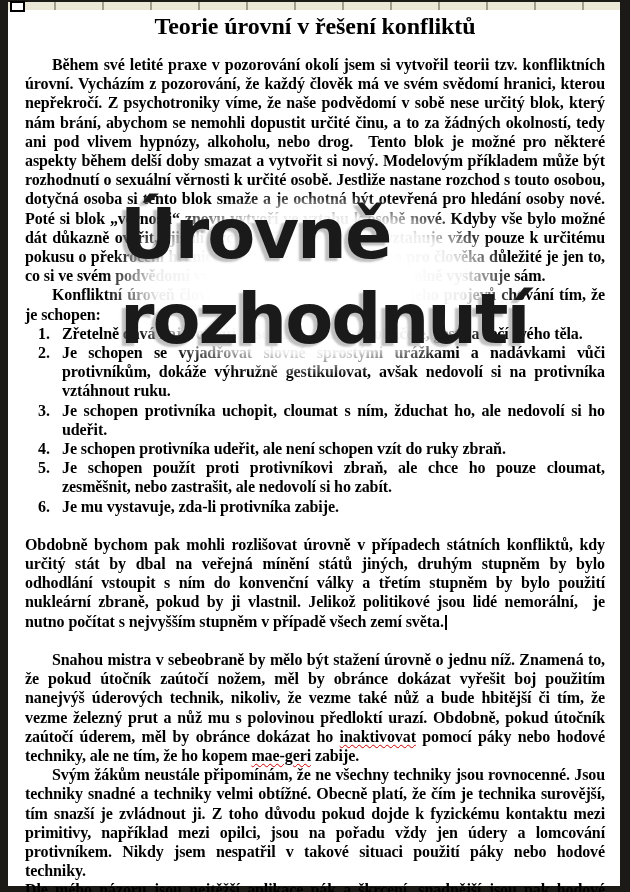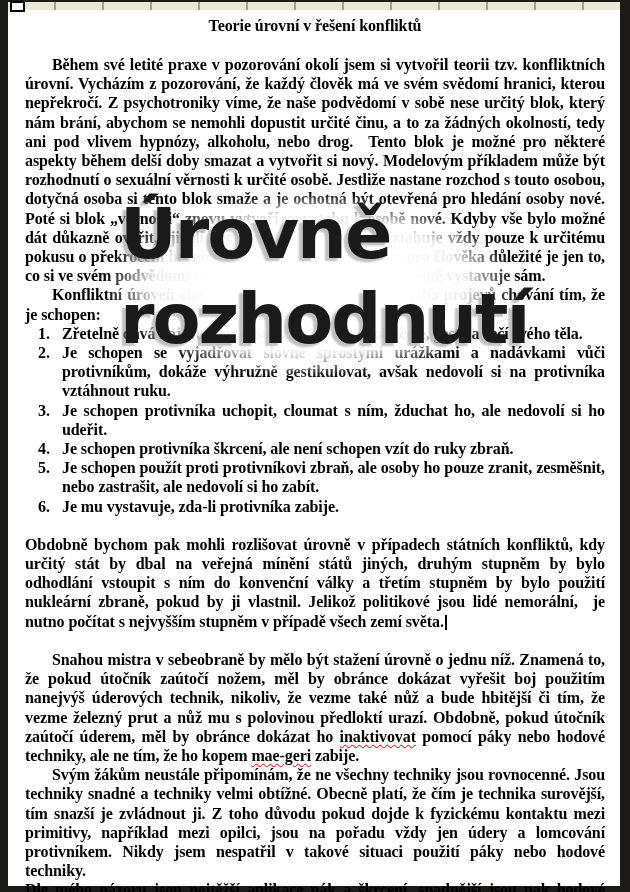--- a/index.html
+++ b/index.html
@@ -16,21 +16,21 @@
   .corner-box{position:absolute;left:10px;top:1px;width:15px;height:11px;
               background:#fff;border:2px solid #000;box-sizing:border-box;z-index:4;}
 
   
   .page{position:absolute;left:8px;top:10px;width:612px;height:876px;background:#ffffff;}
 
   .content{position:absolute;left:17px;top:4px;width:580px;color:#000;
            font-size:16px;line-height:19.2px;font-weight:bold;text-align:justify;
            letter-spacing:-0.1px;}
 
-  .doc-title{font-size:16px;line-height:24px;text-align:center;font-weight:bold;
+  .doc-title{font-size:24px;line-height:24px;text-align:center;font-weight:bold;
              margin:0 0 17px 0;}
 
   .para{margin:0;}
   .para.indent{text-indent:27px;}
   .gap{height:19px;}
 
   .list{margin:0 0 0 13px;}
   .li{padding-left:24px;}
   .num{display:inline-block;width:24px;margin-left:-24px;font-weight:bold;}
 
@@ -62,22 +62,22 @@
   <div class="page">
     <div class="content">
       <h1 class="doc-title">Teorie úrovní v řešení konfliktů</h1>
 
     <div class="para indent"><span>Během své letité praxe v pozorování okolí jsem si vytvořil teorii tzv. konfliktních úrovní. Vycházím z pozorování, že každý člověk má ve svém svědomí hranici, kterou nepřekročí. Z psychotroniky víme, že naše podvědomí v sobě nese určitý blok, který nám brání, abychom se nemohli dopustit určité činu, a to za žádných okolností, tedy ani pod vlivem hypnózy, alkoholu, nebo drog.&nbsp; Tento blok je možné pro některé aspekty během delší doby smazat a vytvořit si nový. Modelovým příkladem může být rozhodnutí o sexuální věrnosti k určité osobě. Jestliže nastane rozchod s touto osobou, dotyčná osoba si tento blok smaže a je ochotná být otevřená pro hledání osoby nové. Poté si blok „věrnosti“ znovu vytvoří ve vztahu k osobě nové. Kdyby vše bylo možné dát důkazně ověřit, zjistili bychom, že se tento blok vztahuje vždy pouze k určitému pokusu o překročení hranice vlastního svědomí, a proto pro člověka důležité je jen to, co si ve svém podvědomí vytvoří on sám a čemu se dobrovolně vystavuje sám.</span></div>
         <div class="para indent"><span>Konfliktní úroveň člověka můžeme rozlišovat podle jeho projevů chování tím, že je schopen:</span></div>
         <div class="list">
           <div class="li"><span class="num">1.</span><span>Zřetelně dává najevo svůj nesouhlas mimikou obličeje, gesty a řečí svého těla.</span></div>
           <div class="li"><span class="num">2.</span><span>Je schopen se vyjadřovat slovně sprostými urážkami a nadávkami vůči protivníkům, dokáže výhružně gestikulovat, avšak nedovolí si na protivníka vztáhnout ruku.</span></div>
           <div class="li"><span class="num">3.</span><span>Je schopen protivníka uchopit, cloumat s ním, žduchat ho, ale nedovolí si ho udeřit.</span></div>
-          <div class="li"><span class="num">4.</span><span>Je schopen protivníka škrcení, ale není schopen vzít do ruky zbraň.</span></div>
-          <div class="li"><span class="num">5.</span><span>Je schopen použít proti protivníkovi zbraň, ale osoby ho pouze zranit, zesměšnit, nebo zastrašit, ale nedovolí si ho zabít.</span></div>
+          <div class="li"><span class="num">4.</span><span>Je schopen protivníka udeřit, ale není schopen vzít do ruky zbraň.</span></div>
+          <div class="li"><span class="num">5.</span><span>Je schopen použít proti protivníkovi zbraň, ale chce ho pouze cloumat, zesměšnit, nebo zastrašit, ale nedovolí si ho zabít.</span></div>
           <div class="li"><span class="num">6.</span><span>Je mu vystavuje, zda-li protivníka zabije.</span></div>
         </div>
         <div class="gap"></div>
         <div class="para"><span>Obdobně bychom pak mohli rozlišovat úrovně v případech státních konfliktů, kdy určitý stát by dbal na veřejná mínění států jiných, druhým stupněm by bylo odhodlání vstoupit s ním do konvenční války a třetím stupněm by bylo použití nukleární zbraně, pokud by ji vlastnil. Jelikož politikové jsou lidé nemorální,&nbsp; je nutno počítat s nejvyšším stupněm v případě všech zemí světa.</span><span class="caret"></span></div>
         <div class="gap"></div>
         <div class="para indent"><span>Snahou mistra v sebeobraně by mělo být stažení úrovně o jednu níž. Znamená to, že pokud útočník zaútočí nožem, měl by obránce dokázat vyřešit boj použitím nanejvýš úderových technik, nikoliv, že vezme také nůž a bude hbitější či tím, že vezme železný prut a nůž mu s polovinou předloktí urazí. Obdobně, pokud útočník zaútočí úderem, měl by obránce dokázat ho </span><span class="sq">inaktivovat</span><span> pomocí páky nebo hodové techniky, ale ne tím, že ho kopem </span><span class="sq">mae-geri</span><span> zabije.</span></div>
         <div class="para indent"><span>Svým žákům neustále připomínám, že ne všechny techniky jsou rovnocenné. Jsou techniky snadné a techniky velmi obtížné. Obecně platí, že čím je technika surovější, tím snazší je zvládnout ji. Z toho důvodu pokud dojde k fyzickému kontaktu mezi primitivy, například mezi opilci, jsou na pořadu vždy jen údery a lomcování protivníkem. Nikdy jsem nespatřil v takové situaci použití páky nebo hodové techniky.</span></div>
         <div class="para"><span>Dle mého názoru jsou nejtěžší aplikace pák a škrcení, snadnější jsou pak hodové techniky a nejsnadnější jsou úderové techniky, tedy úhozy a kopy. Z toho důvodu také většina laiků spoléhá na svůj repertoár sebeobrany, který se sestává z jediné techniky, kterou je kop na </span></div>
       </div>
   </div>

